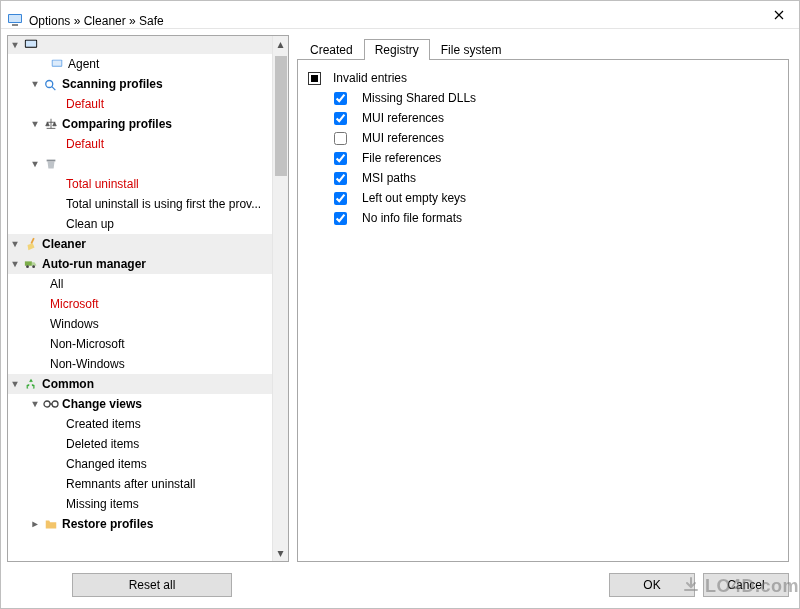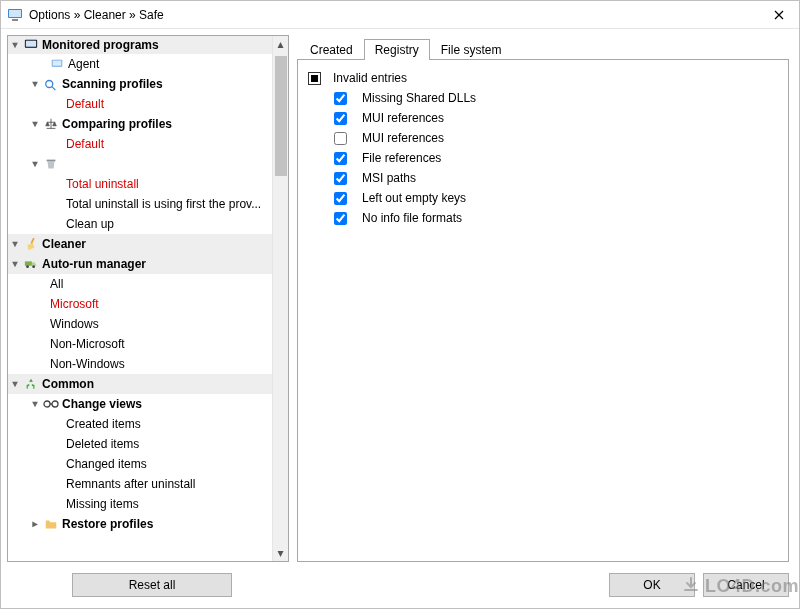--- a/index.html
+++ b/index.html
@@ -1,18 +1,18 @@
 <!DOCTYPE html>
 <html><head>
 <meta charset="utf-8">
 <style>
   * { box-sizing: border-box; }
   html, body { margin: 0; padding: 0; font-family: "Segoe UI", Tahoma, sans-serif; font-size: 12px; color: #000; background: #fff; }
   .window { width: 800px; height: 609px; border: 1px solid #bfbfbf; background: #fff; position: relative; display: flex; flex-direction: column; }
-  .titlebar { height: 28px; display: flex; align-items: center; padding: 0 0 0 6px; border-bottom: 1px solid #e5e5e5; }
+  .titlebar { height: 28px; display: flex; align-items: flex-end; padding: 0 0 0 6px; border-bottom: 1px solid #e5e5e5; }
   .titlebar .ticon { width: 16px; height: 16px; margin-right: 6px; display:inline-flex; align-items:center; justify-content:center; }
   .titlebar .title { flex:1; font-size: 12px; }
   .titlebar .close { width: 40px; height: 27px; display:flex; align-items:center; justify-content:center; cursor:pointer; }
   .body { flex:1; display:flex; padding: 6px 10px 0 6px; gap: 8px; overflow:hidden; }
   .sidebar { width: 282px; display:flex; flex-direction:column; }
   .tree-wrap { flex:1; border:1px solid #a7a7a7; position:relative; overflow:hidden; background:#fff; }
   .tree { position:absolute; left:0; right:16px; top:0; bottom:0; overflow:hidden; }
   .scrollbar { position:absolute; right:0; top:0; bottom:0; width:16px; background:#f0f0f0; border-left:1px solid #e5e5e5; display:flex; flex-direction:column; align-items:center; }
   .sb-btn { width:16px; height:16px; display:flex; align-items:center; justify-content:center; color:#555; cursor:pointer; }
   .sb-track { flex:1; position:relative; width:16px; }
@@ -85,21 +85,20 @@
         <div class="tree">
 
           <div class="node group cut">
             <span class="tw">▾</span>
             <span class="ic">
                 <svg width="14" height="14" viewBox="0 0 16 16">
                   <rect x="1" y="2" width="14" height="9" class="svg-monitor" rx="1"></rect>
                   <rect x="2" y="3" width="12" height="7" fill="#cfe5fb"></rect>
                 </svg>
               </span>
-            <span class="lbl">Monitored programs</span>
           </div>
           <div class="node ind2">
             <span class="ic">
                 <svg width="14" height="14" viewBox="0 0 16 16">
                   <rect x="2" y="3" width="12" height="8" class="svg-agent" rx="1"></rect>
                   <rect x="3" y="4" width="10" height="6" fill="#dcebfb"></rect>
                 </svg>
               </span>
             <span class="lbl">Agent</span>
           </div>

